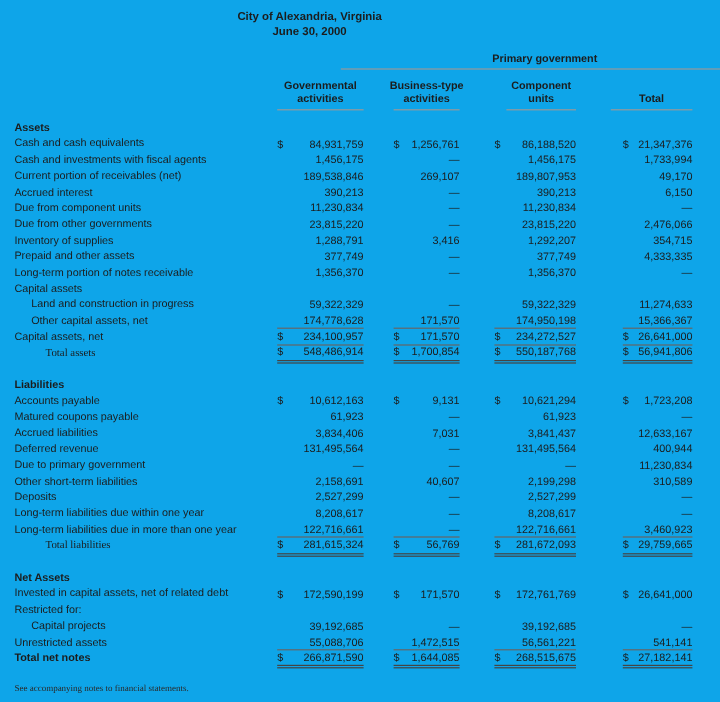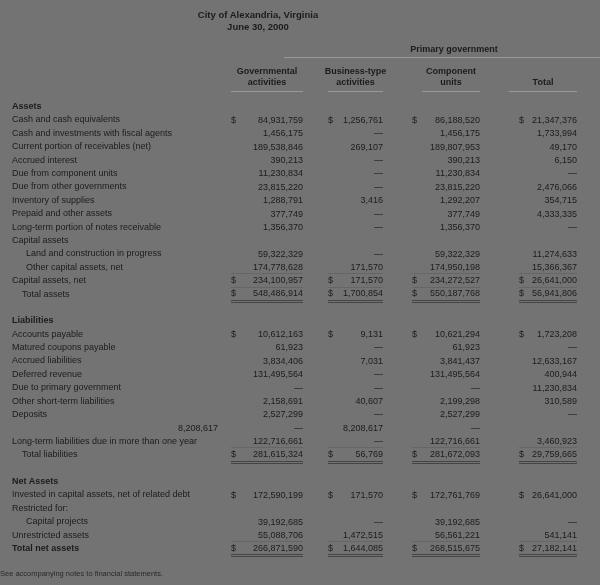--- a/index.html
+++ b/index.html
@@ -1,41 +1,41 @@
 <!DOCTYPE html>
 <html><head>
 <meta charset="utf-8">
 <style>
   html,body{margin:0;padding:0;background:#fff;}
   .page{
-    position:relative;width:600px;height:585px;background:#737373;
+    position:relative;width:600px;height:585px;background:#0ea5e9;
     font-family:"Liberation Sans",sans-serif;color:#1c1c1c;overflow:hidden;
   }
   .title-block{width:516px;text-align:center;padding-top:9px;font-weight:bold;font-size:9.5px;line-height:12px;}
   .grid{display:grid;grid-template-columns:218px 85px 80px 97px 97px;}
   .pg-row{margin-top:11px;gap:48px;}
   .pg-span{grid-column:2/5;margin-left:18px;text-align:center;font-weight:bold;font-size:9px;
     border-bottom:1px solid #999;padding-bottom:2px;line-height:11px;}
   .hcell{display:flex;justify-content:flex-end;}
   .hfield{display:flex;flex-direction:column;justify-content:flex-end;align-items:center;
     font-weight:bold;font-size:9px;line-height:11px;border-bottom:1px solid #999;
     padding-bottom:3px;min-height:26px;margin-top:4px;white-space:nowrap;}
   .f0{width:72px}.f1{width:55px}.f2{width:68px}.f3{width:58px}
   .tbody{margin-top:8px;}
   .row{display:grid;grid-template-columns:218px 85px 80px 97px 97px;height:13.4px;line-height:13.4px;font-size:9px;align-items:center;}
   .row.section .label,.row.total-bold .label{font-weight:bold;}
   .label{padding-left:12px;white-space:nowrap;}
   .ind1{padding-left:26px;}
-  .ind2{padding-left:22px;}
+  .ind2{padding-left:38px;font-family:Liberation Serif, serif;}
   .cell{display:flex;justify-content:flex-end;}
   .field{display:flex;justify-content:space-between;align-items:baseline;height:12.5px;line-height:12.5px;}
   .u-single .field{border-bottom:1px solid #666;}
   .u-double .field{border-bottom:1px solid #444;position:relative;}
   .u-double .field::after{content:"";position:absolute;left:0;right:0;bottom:-3px;border-bottom:1px solid #444;}
-  .footer{margin-top:14px;font-size:7.5px;color:#2a2a2a;}
+  .footer{margin-top:14px;padding-left:12px;font-size:7.5px;color:#2a2a2a;font-family:Liberation Serif, serif;}
 </style>
 </head>
 <body>
 
 <div class="page">
 
   <div class="title-block">
     <div>City of Alexandria, Virginia</div>
     <div>June 30, 2000</div>
   </div>
@@ -621,20 +621,21 @@
           </span>
         </div>
         <div class="cell">
           <span class="field f3">
             <span></span>
             <span>—</span>
           </span>
         </div>
       </div>
       <div class="row">
+        <div class="label">Long-term liabilities due within one year</div>
         <div class="cell">
           <span class="field f0">
             <span></span>
             <span>8,208,617</span>
           </span>
         </div>
         <div class="cell">
           <span class="field f1">
             <span></span>
             <span>—</span>
@@ -791,21 +792,21 @@
           </span>
         </div>
         <div class="cell">
           <span class="field f3">
             <span></span>
             <span>541,141</span>
           </span>
         </div>
       </div>
       <div class="row total-bold u-double">
-        <div class="label">Total net assets</div>
+        <div class="label">Total net notes</div>
         <div class="cell">
           <span class="field f0">
             <span>$</span>
             <span>266,871,590</span>
           </span>
         </div>
         <div class="cell">
           <span class="field f1">
             <span>$</span>
             <span>1,644,085</span>

